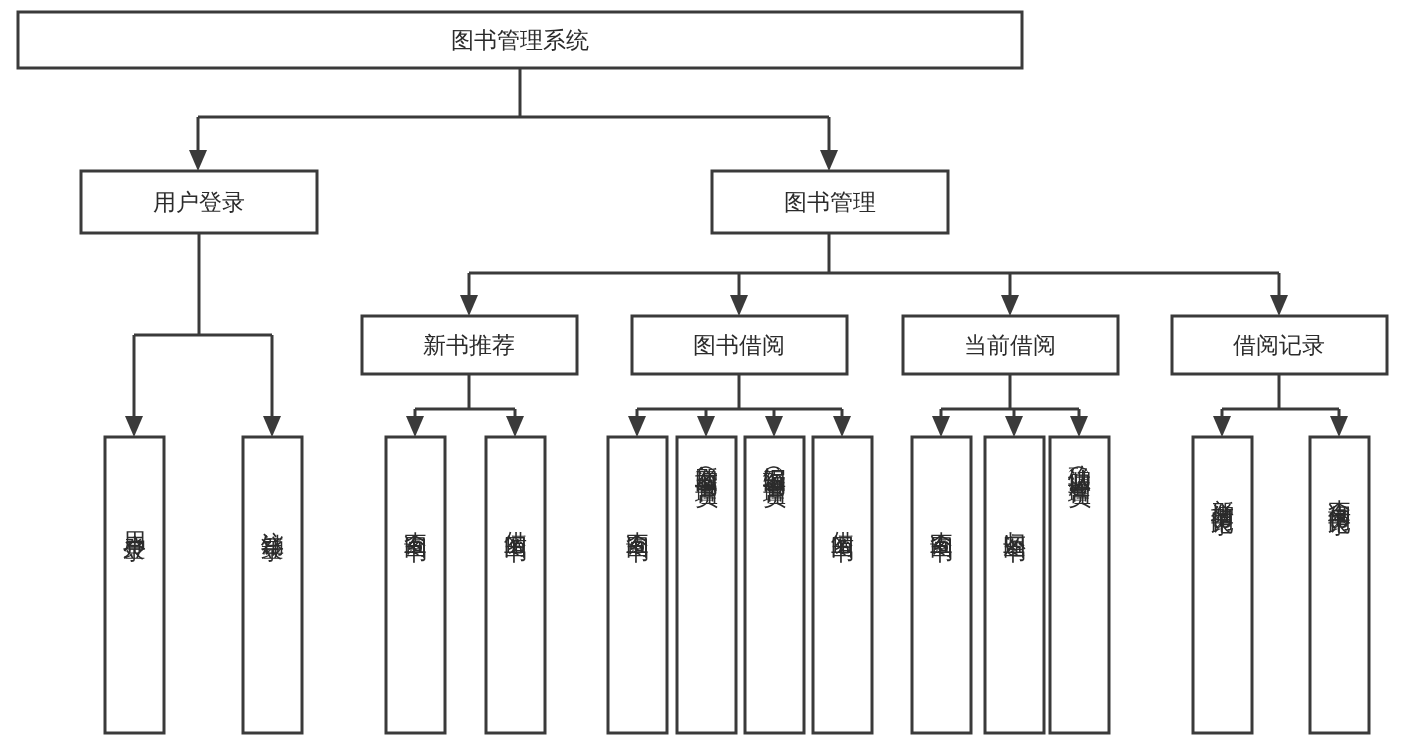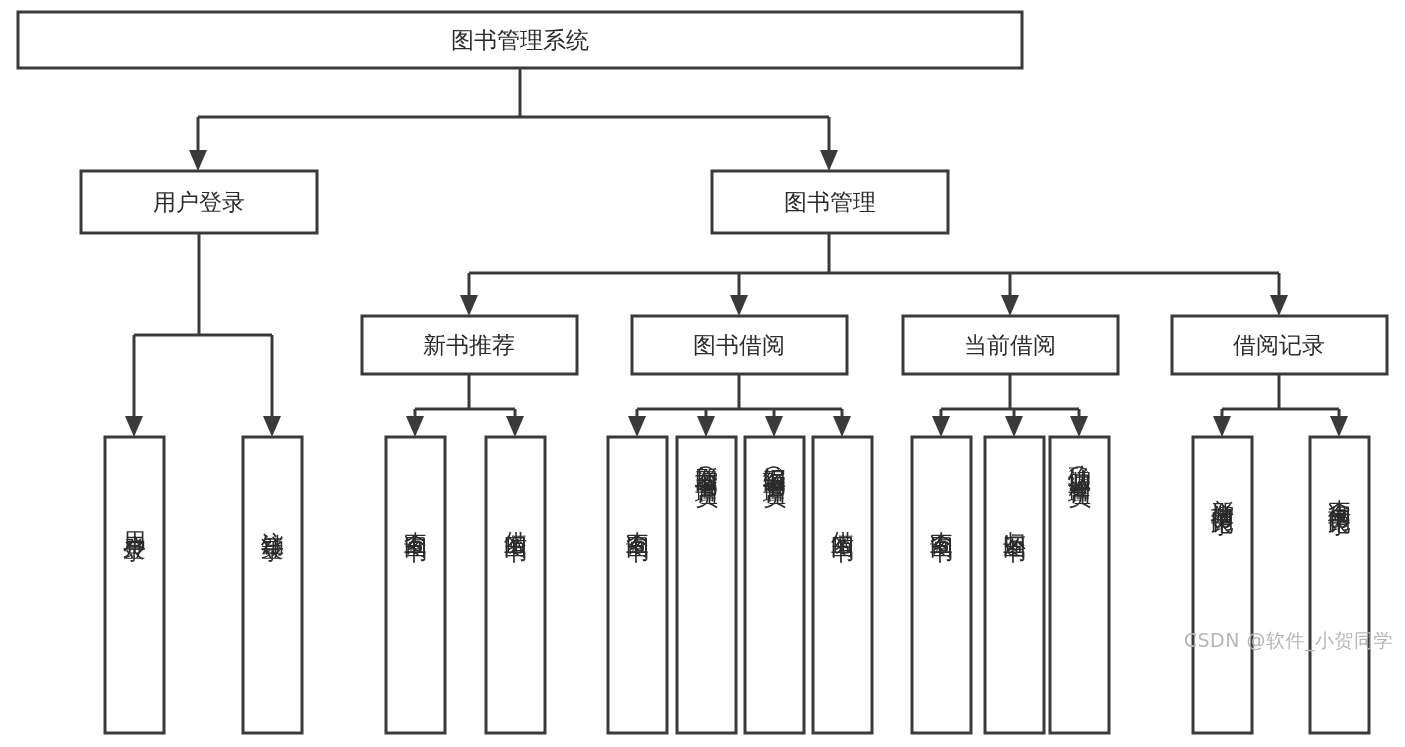--- a/index.html
+++ b/index.html
@@ -228,14 +228,13 @@
   <div class="vtext-wrap" style="left:1050px; top:437px; width:59px; height:296px; padding-top:10px;">
     <span class="vtext">确认归还（管理员）</span>
   </div>
   <div class="vtext-wrap" style="left:1193px; top:437px; width:59px; height:296px; padding-top:44px;">
     <span class="vtext">新增借阅记录</span>
   </div>
   <div class="vtext-wrap" style="left:1310px; top:437px; width:59px; height:296px; padding-top:44px;">
     <span class="vtext">查询借阅记录</span>
   </div>
 
-  <div class="watermark">CSDN @软件_小贺同学</div>
 </div>
 
 </body></html>

